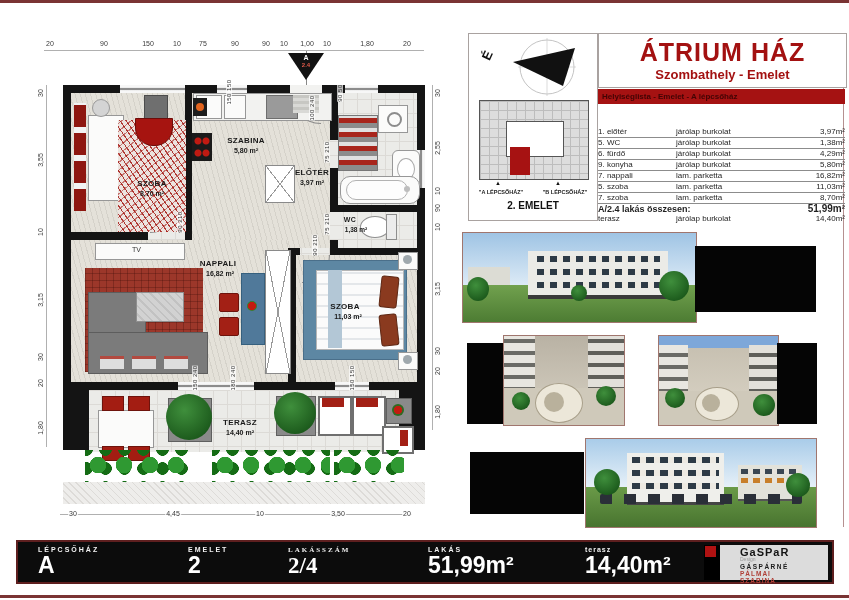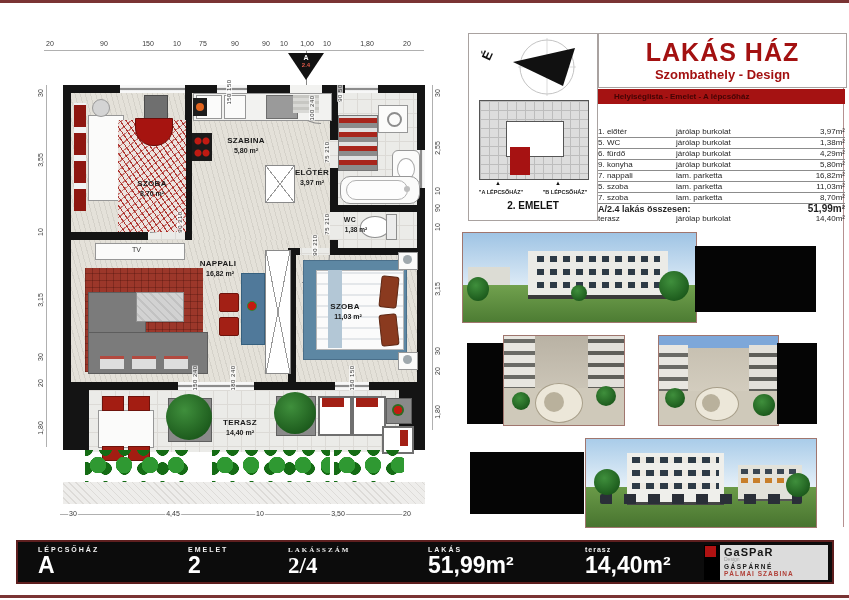--- a/index.html
+++ b/index.html
@@ -278,26 +278,26 @@
       <div style="position:absolute;left:30px;top:46px;width:20px;height:28px;background:#a61212;"></div>
     </div>
     <span style="position:absolute;left:26px;top:146px;font-size:6px;color:#111;">▲</span>
     <span style="position:absolute;left:86px;top:146px;font-size:6px;color:#111;">▲</span>
     <span style="position:absolute;left:2px;top:155px;width:60px;text-align:center;font-size:5.5px;font-weight:bold;color:#222;">"A LÉPCSŐHÁZ"</span>
     <span style="position:absolute;left:66px;top:155px;width:60px;text-align:center;font-size:5.5px;font-weight:bold;color:#222;">"B LÉPCSŐHÁZ"</span>
     <span style="position:absolute;left:0;top:166px;width:128px;text-align:center;font-size:10px;font-weight:bold;color:#111;">2. EMELET</span>
   </div>
 
   <div class="panelbox" style="left:598px;top:33px;width:247px;height:53px;">
-    <div style="margin-top:4px;text-align:center;font-size:25px;font-weight:bold;letter-spacing:1px;color:#a31111;">LAKÁS HÁZ</div>
-    <div style="text-align:center;font-size:13px;font-weight:bold;color:#a31111;">Szombathely - Design</div>
+    <div style="margin-top:4px;text-align:center;font-size:25px;font-weight:bold;letter-spacing:1px;color:#a31111;">ÁTRIUM HÁZ</div>
+    <div style="text-align:center;font-size:13px;font-weight:bold;color:#a31111;">Szombathely - Emelet</div>
   </div>
 
   <div class="abs" style="left:598px;top:89px;width:247px;height:15px;background:#a51212;">
-    <span style="display:block;padding-left:4px;font-size:8px;font-weight:bold;line-height:15px;color:#420404;margin-left:12px;">Helyiséglista - Emelet - A lépcsőház</span>
+    <span style="display:block;padding-left:4px;font-size:8px;font-weight:bold;line-height:15px;color:#420404;">Helyiséglista - Emelet - A lépcsőház</span>
   </div>
 
   <div class="abs" style="left:598px;top:118px;width:247px;">
     <div style="margin-top:9px;">
       <div class="trow">
           <span class="c1">1. előtér</span>
           <span class="c2">járólap burkolat</span>
           <span class="c3">3,97m²</span>
         </div>
       <div class="trow">
@@ -420,21 +420,21 @@
     </div>
     <div class="abs" style="left:567px;top:4px;">
       <div class="fcell-label" style="letter-spacing:1px;text-transform:none;">terasz</div>
       <div class="fcell-value">14,40m²</div>
     </div>
 
     <div class="abs" style="right:4px;top:3px;width:124px;height:35px;display:flex;">
       <div style="width:16px;height:100%;background:#000;position:relative;">
         <div style="position:absolute;left:1px;top:1px;width:11px;height:11px;background:#b01212;"></div>
       </div>
-      <div style="flex:1;background:#dcdcdc;padding:1px 4px;line-height:1.1;">
+      <div style="flex:1;background:#dcdcdc;padding:1px 20px;line-height:1.1;">
         <div style="font-size:11px;font-weight:bold;color:#141414;letter-spacing:1px;">GaSPaR</div>
         <div style="font-size:5px;color:#9a9a9a;margin-top:-1px;">Design</div>
         <div style="font-size:6.5px;font-weight:bold;color:#1a1a1a;letter-spacing:1.5px;">GÁSPÁRNÉ</div>
         <div style="font-size:6.5px;font-weight:bold;color:#b04038;letter-spacing:1px;">PÁLMAI SZABINA</div>
       </div>
     </div>
   </div>
 
 </div>
 

